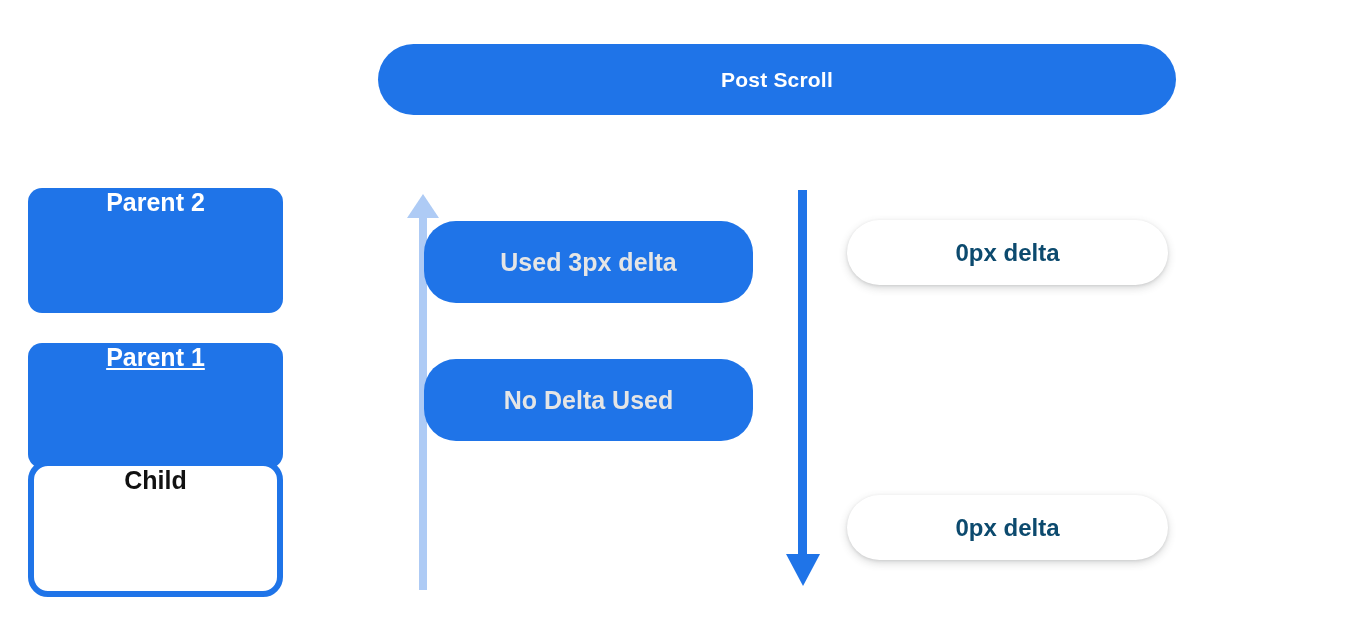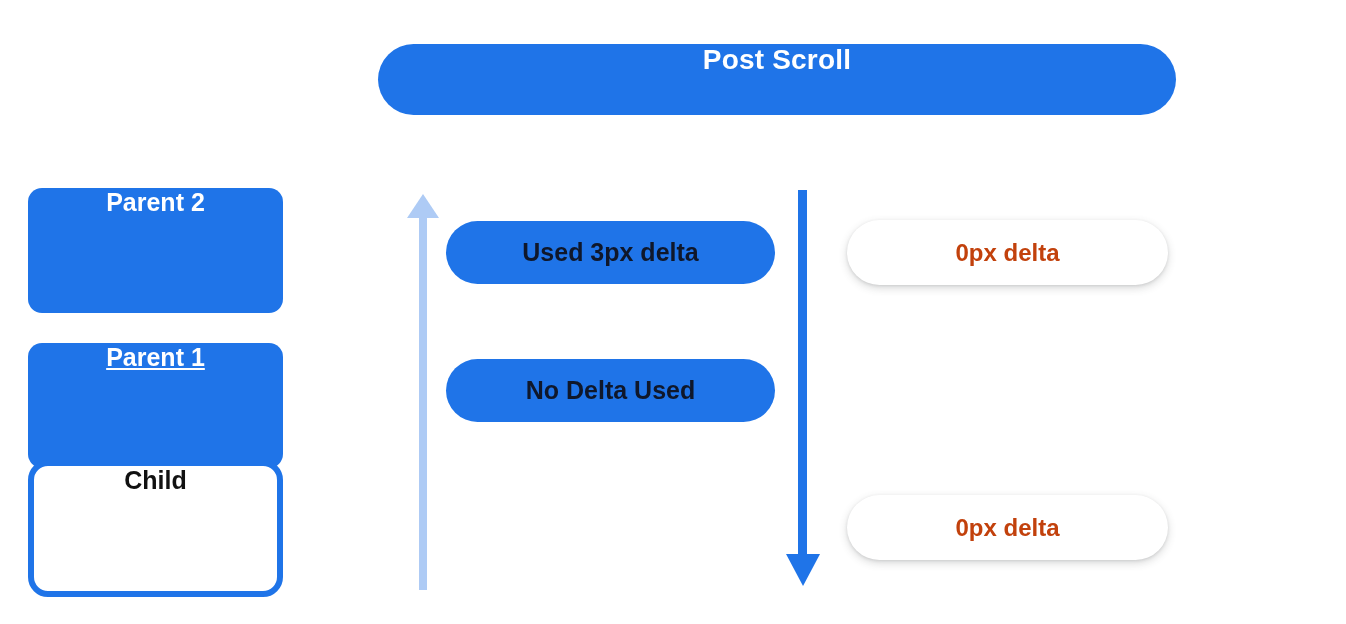--- a/index.html
+++ b/index.html
@@ -23,23 +23,24 @@
   
   .header-bar {
     position: absolute;
     left: 378px;
     top: 44px;
     width: 798px;
     height: 71px;
     background: #1F74E8;
     border-radius: 36px;
     display: flex;
+    align-items: center;
     justify-content: center;
     color: #ffffff;
-    font-size: 28px;
+    font-size: 21px;
     font-weight: bold;
     letter-spacing: 0.2px;
   }
 
   
   .node-box {
     position: absolute;
     left: 28px;
     width: 255px;
     display: flex;
@@ -75,39 +76,39 @@
 
   
   .pill {
     position: absolute;
     display: flex;
     align-items: center;
     justify-content: center;
     box-sizing: border-box;
   }
   .pill.blue {
-    left: 446px;
+    left: 424px;
     width: 329px;
-    height: 63px;
+    height: 82px;
     background: #1F74E8;
-    color: #0f172a;
+    color: #e5e5e5;
     border-radius: 32px;
     font-size: 25px;
     font-weight: bold;
   }
   #pill-used-delta    { top: 221px; }
   #pill-no-delta      { top: 359px; justify-content: center; }
 
   
   .pill.white {
     left: 847px;
     width: 321px;
     height: 65px;
     background: #ffffff;
-    color: #c2410c;
+    color: #0c4a6e;
     border-radius: 33px;
     font-size: 24px;
     font-weight: bold;
     box-shadow: 0 3px 9px rgba(60,64,67,0.20), 0 1px 3px rgba(60,64,67,0.13);
   }
   #pill-delta-top    { top: 220px; }
   #pill-delta-bottom { top: 495px; }
 </style>
 </head>
 <body>

